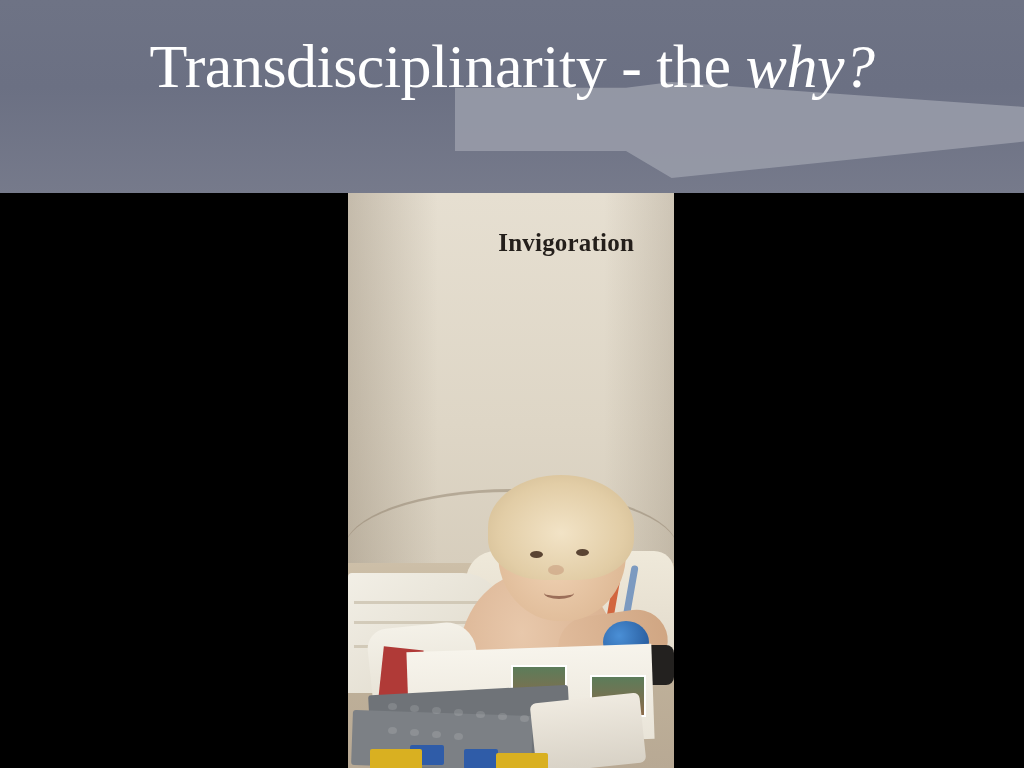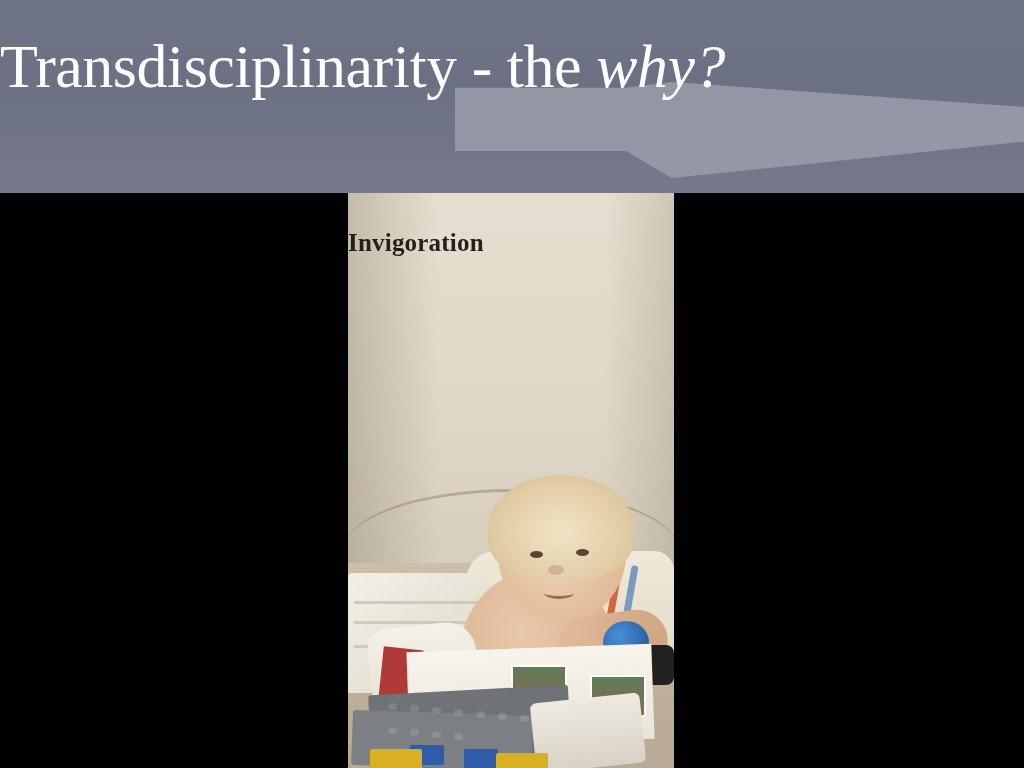--- a/index.html
+++ b/index.html
@@ -34,21 +34,21 @@
     height: 96px;
     background: #9a9daa;
     opacity: 0.85;
     clip-path: polygon(0% 6%, 30% 6%, 38% 0%, 100% 26%, 100% 62%, 38% 100%, 30% 72%, 0% 72%);
   }
   .header-title {
     position: absolute;
     left: 0;
     top: 28px;
     width: 1024px;
-    text-align: left;
+    text-align: center;
     color: #ffffff;
     font-size: 62px;
     line-height: 76px;
     font-family: "Liberation Serif", serif;
     letter-spacing: -0.5px;
     white-space: nowrap;
     font-weight: 400;
   }
   .header-title .em {
     font-style: italic;
@@ -82,21 +82,21 @@
     right: 0; top: 0;
     width: 70px; height: 575px;
     background: linear-gradient(to left, rgba(120,105,85,0.22), rgba(120,105,85,0.0));
   }
 
   .caption {
     position: absolute;
     left: 0;
     top: 36px;
     width: 286px;
-    text-align: left;
+    text-align: right;
     color: #241f1b;
     font-size: 25px;
     font-weight: bold;
     font-family: "Liberation Serif", serif;
     letter-spacing: 0.2px;
   }
 
   
   .headboard {
     position: absolute;

